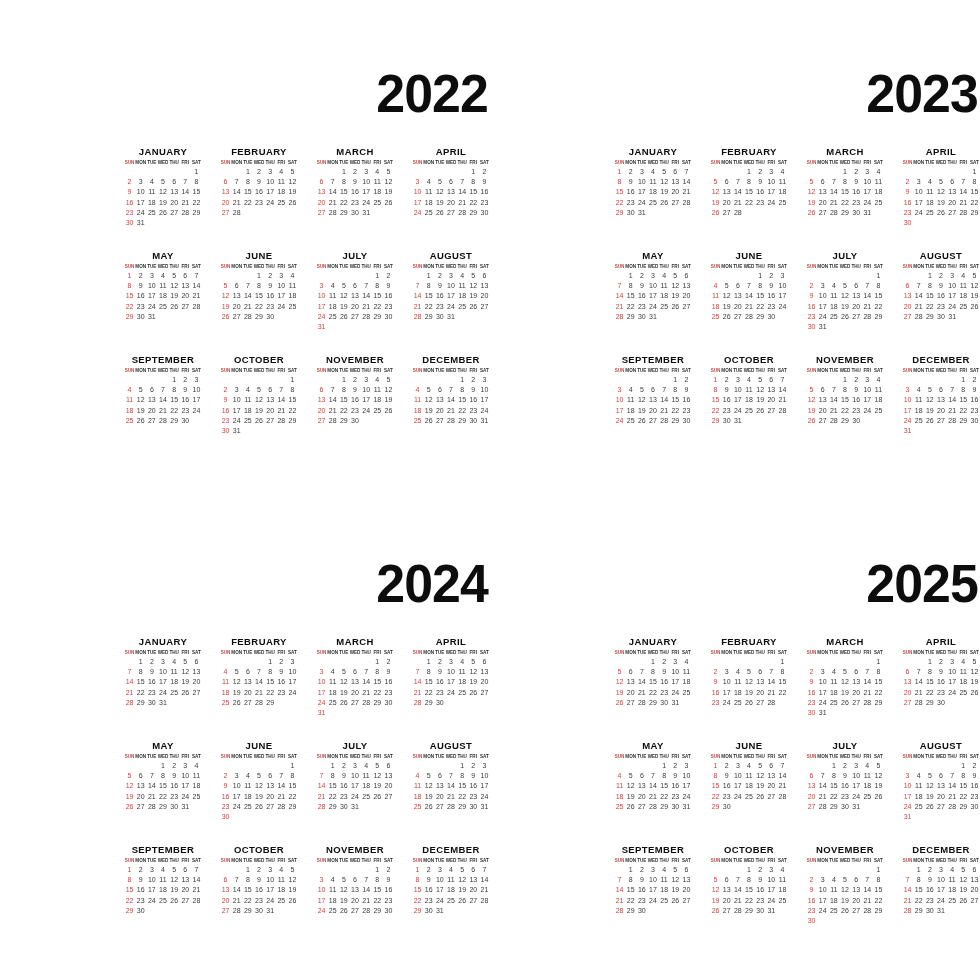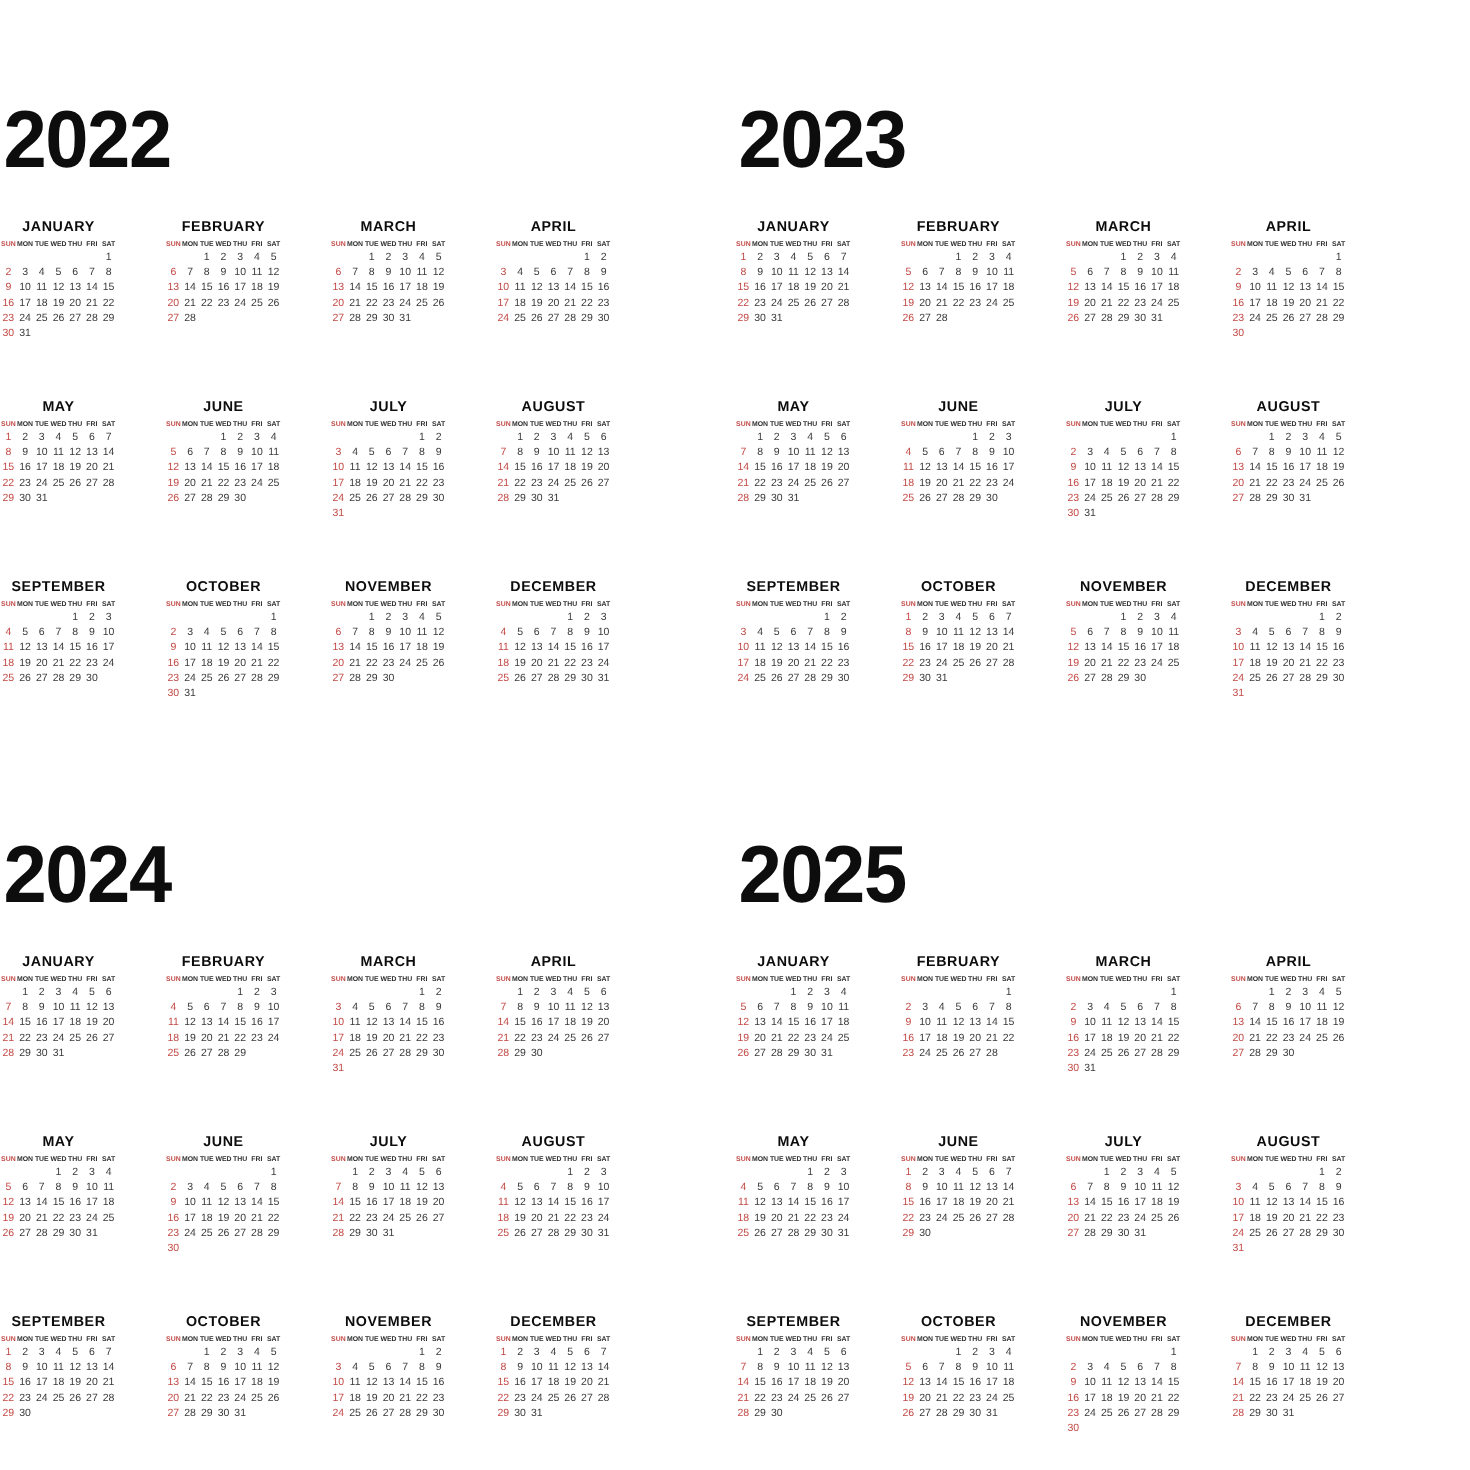--- a/index.html
+++ b/index.html
@@ -1,20 +1,20 @@
 <!DOCTYPE html>
 <html><head>
 <meta charset="utf-8">
 <style>
   html,body{margin:0;padding:0;background:#ffffff;}
   body{width:980px;height:980px;font-family:"Liberation Sans",sans-serif;-webkit-font-smoothing:antialiased;}
   .page{width:980px;height:980px;display:grid;grid-template-columns:490px 490px;grid-template-rows:490px 490px;background:#ffffff;}
-  .quad{box-sizing:border-box;display:flex;flex-direction:column;align-items:flex-start;padding-top:66px;}
+  .quad{box-sizing:border-box;display:flex;flex-direction:column;align-items:flex-end;padding-top:66px;padding-left:45px;}
   .ytitle{margin:0 0 26px 0;font-size:54px;line-height:1;font-weight:bold;letter-spacing:-1px;color:#0d0d0d;transform:scaleX(.96);}
-  .months{display:grid;grid-template-columns:repeat(4,78px);column-gap:18px;row-gap:16px;gap:32px;}
+  .months{display:grid;grid-template-columns:repeat(4,78px);column-gap:18px;row-gap:16px;}
   .month{width:78px;height:88px;}
   .mname{font-size:9.5px;font-weight:bold;letter-spacing:.4px;text-align:center;color:#0c0c0c;margin-bottom:3px;white-space:nowrap;}
   .wrow{display:grid;grid-template-columns:repeat(7,1fr);margin-bottom:1.5px;}
   .w{font-size:4.6px;font-weight:bold;text-align:center;color:#2e2e2e;letter-spacing:0;}
   .days{display:grid;grid-template-columns:repeat(7,1fr);grid-auto-rows:10.4px;}
   .d{font-size:7px;line-height:10.4px;text-align:center;color:#3a3a3a;}
   .red{color:#c24a46;}
 </style>
 </head>
 <body>

